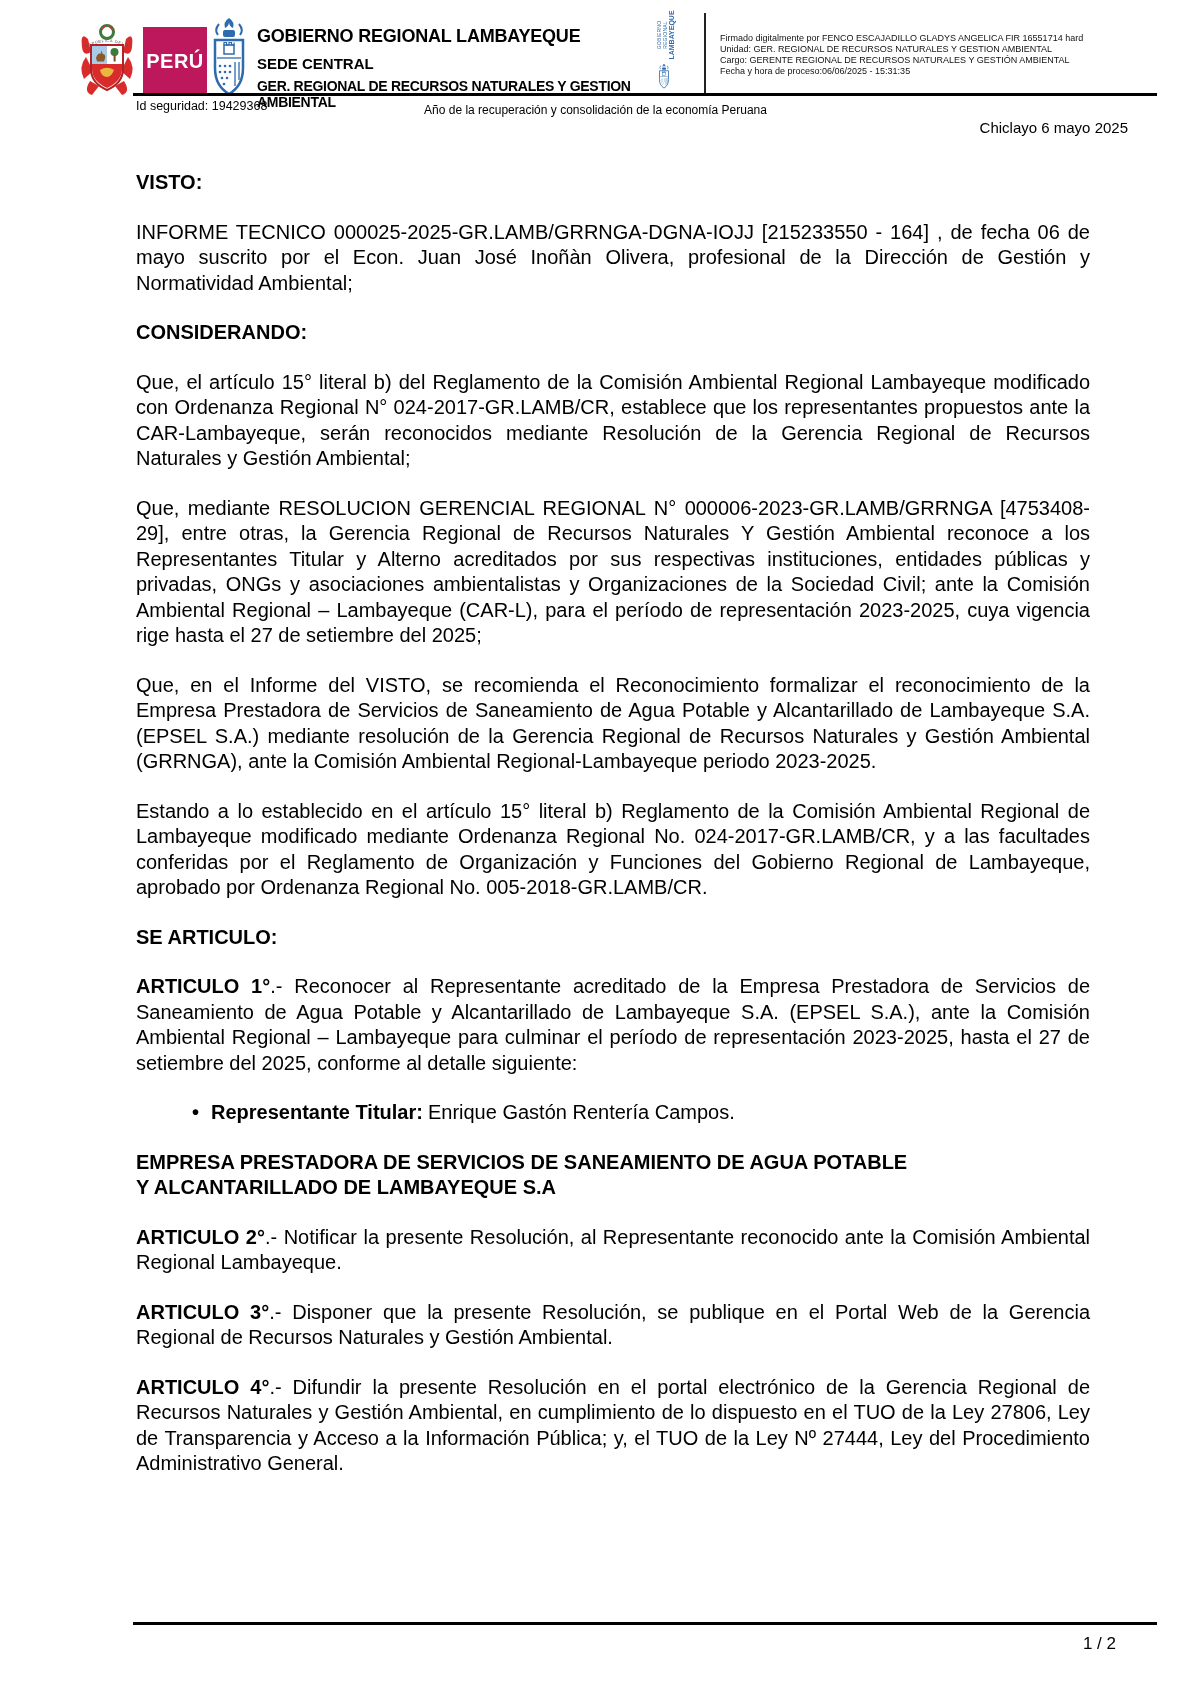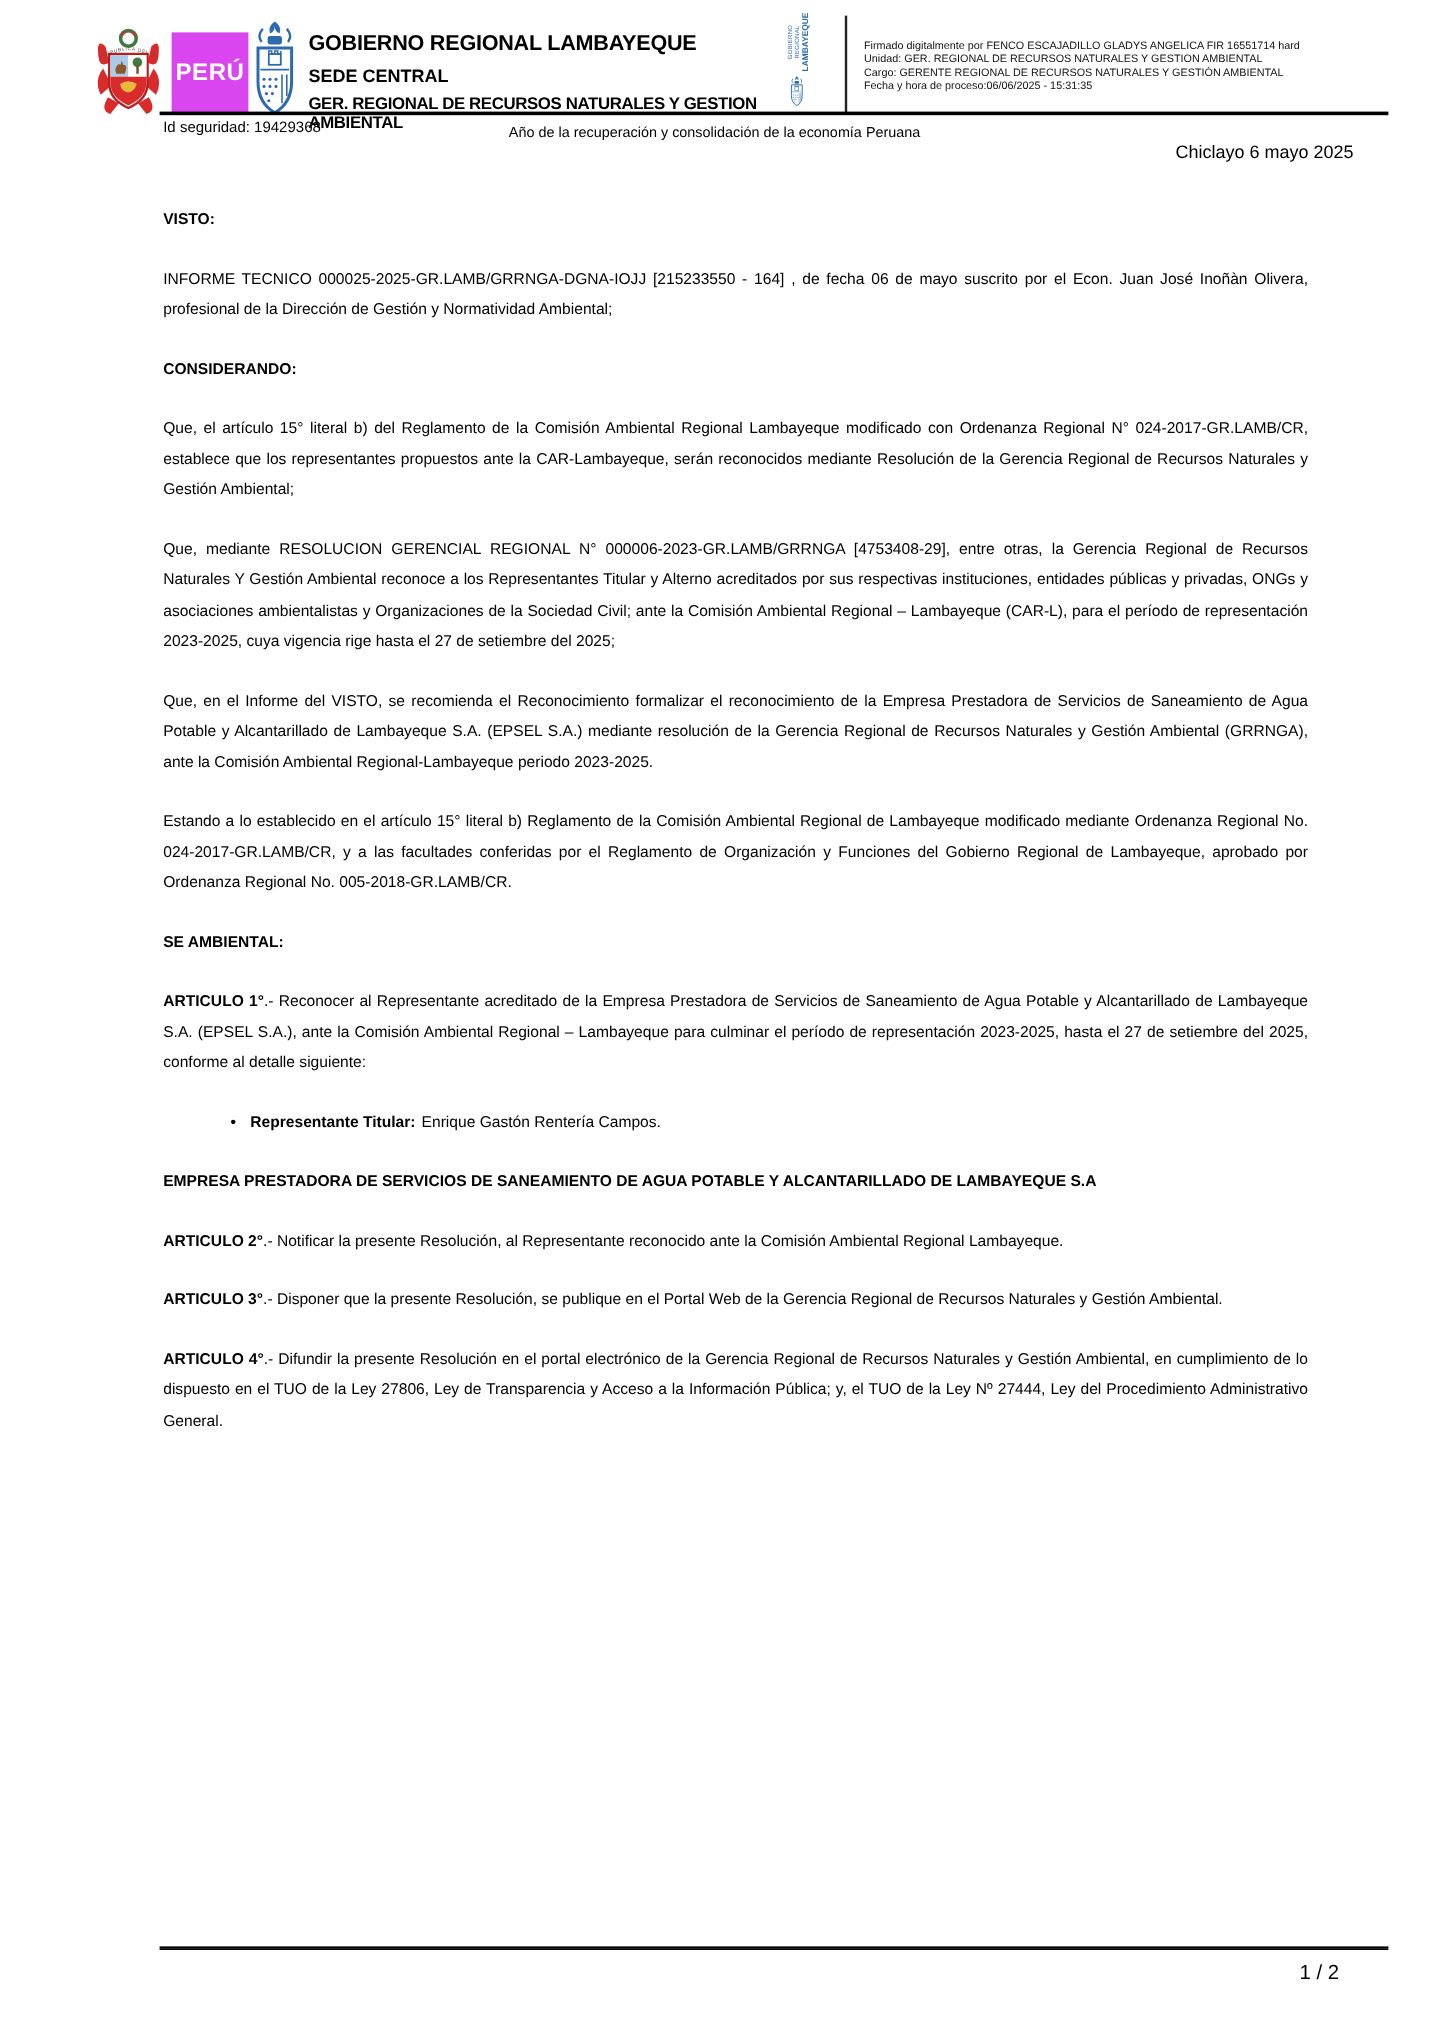--- a/index.html
+++ b/index.html
@@ -6,21 +6,21 @@
   html,body { background:#fff; }
   .page {
     position:relative; width:1191px; height:1684px; background:#fff;
     font-family:"Liberation Sans", sans-serif; color:#000; overflow:hidden;
   }
 
   
   .coat-of-arms { position:absolute; left:78px; top:21px; }
   .peru-box {
     position:absolute; left:143px; top:27px; width:64px; height:68px;
-    background:#d946ef; display:flex; align-items:center; justify-content:center;
+    background:#be185d; display:flex; align-items:center; justify-content:center;
     color:#fff; font-weight:bold; font-size:20px; letter-spacing:0.5px;
   }
   .crest-main { position:absolute; left:209px; top:16px; }
   .org-block { position:absolute; left:257px; top:26px; width:420px; }
   .org-name { font-size:18px; font-weight:bold; letter-spacing:-0.2px; }
   .org-office { font-size:15px; font-weight:bold; margin-top:8px; }
   .org-dept { font-size:14px; font-weight:bold; margin-top:6px; letter-spacing:-0.3px; }
 
   .vertical-label {
     position:absolute; left:657px; top:60px; width:50px;
@@ -43,21 +43,21 @@
   .slogan { position:absolute; left:0; right:0; top:103px; text-align:center; font-size:12px; }
   .place-date { position:absolute; right:63px; top:119px; font-size:15px; }
   .doc-title {
     position:absolute; left:136px; top:131px; width:954px; text-align:center;
     font-size:17px; font-weight:bold; letter-spacing:-0.2px;
   }
 
   
   .doc-body {
     position:absolute; left:136px; top:170px; width:954px;
-    font-size:13px; line-height:25.5px; text-align:justify;
+    font-size:20px; line-height:25.5px; text-align:justify;
   }
   .doc-body .block { margin-bottom:24px; }
   .hdg { font-weight:bold; text-align:left; }
   .mt-lg { margin-top:14px; }
   .company-heading { font-weight:bold; text-align:left; max-width:780px; }
   .bullet-line { text-align:left; padding-left:56px; }
   .bullet-dot { display:inline-block; margin-right:12px; font-weight:bold; }
   .val-gap { margin-left:5px; }
   .closing { text-align:center; font-weight:bold; }
 
@@ -169,21 +169,21 @@
 
     <p class="block">INFORME TECNICO 000025-2025-GR.LAMB/GRRNGA-DGNA-IOJJ [215233550 - 164] , de fecha 06 de mayo suscrito por el Econ. Juan José Inoñàn Olivera, profesional de la Dirección de Gestión y Normatividad Ambiental;</p>
 
     <div class="block hdg mt-lg">CONSIDERANDO:</div>
 
     <p class="block">Que, el artículo 15° literal b) del Reglamento de la Comisión Ambiental Regional Lambayeque modificado con Ordenanza Regional N° 024-2017-GR.LAMB/CR, establece que los representantes propuestos ante la CAR-Lambayeque, serán reconocidos mediante Resolución de la Gerencia Regional de Recursos Naturales y Gestión Ambiental;</p>
     <p class="block">Que, mediante RESOLUCION GERENCIAL REGIONAL N° 000006-2023-GR.LAMB/GRRNGA [4753408-29], entre otras, la Gerencia Regional de Recursos Naturales Y Gestión Ambiental reconoce a los Representantes Titular y Alterno acreditados por sus respectivas instituciones, entidades públicas y privadas, ONGs y asociaciones ambientalistas y Organizaciones de la Sociedad Civil; ante la Comisión Ambiental Regional – Lambayeque (CAR-L),  para el período de representación 2023-2025, cuya vigencia rige hasta el 27 de setiembre del 2025;</p>
     <p class="block">Que, en el Informe del VISTO, se recomienda el Reconocimiento formalizar el reconocimiento de la Empresa Prestadora de Servicios de Saneamiento de Agua Potable y Alcantarillado de Lambayeque S.A. (EPSEL S.A.) mediante resolución de la Gerencia Regional de Recursos Naturales y Gestión Ambiental (GRRNGA), ante la Comisión Ambiental Regional-Lambayeque periodo 2023-2025.</p>
     <p class="block">Estando a lo establecido en el artículo 15° literal b) Reglamento de la Comisión Ambiental Regional de Lambayeque modificado mediante Ordenanza Regional No. 024-2017-GR.LAMB/CR, y a las facultades conferidas por el Reglamento de Organización y Funciones del Gobierno Regional de Lambayeque, aprobado por Ordenanza Regional No. 005-2018-GR.LAMB/CR.</p>
 
-    <div class="block hdg">SE AMBIENTAL:</div>
+    <div class="block hdg">SE ARTICULO:</div>
 
     <p class="block"><b>ARTICULO 1°</b><span>.-  Reconocer al Representante acreditado de la Empresa Prestadora de Servicios de Saneamiento de Agua Potable y Alcantarillado de Lambayeque S.A. (EPSEL S.A.), ante la Comisión Ambiental Regional – Lambayeque para culminar el período de representación 2023-2025, hasta el 27 de setiembre del 2025, conforme al detalle siguiente:</span></p>
 
     <div class="block bullet-line">
       <span class="bullet-dot">•</span><b>Representante Titular:</b><span class="val-gap">Enrique Gastón Rentería Campos.</span>
     </div>
 
     <div class="block company-heading">EMPRESA PRESTADORA DE SERVICIOS DE SANEAMIENTO DE AGUA POTABLE Y ALCANTARILLADO DE LAMBAYEQUE S.A</div>
 
     <p class="block"><b>ARTICULO 2°</b><span>.- Notificar la presente Resolución, al Representante reconocido ante la Comisión Ambiental Regional Lambayeque.</span></p>

